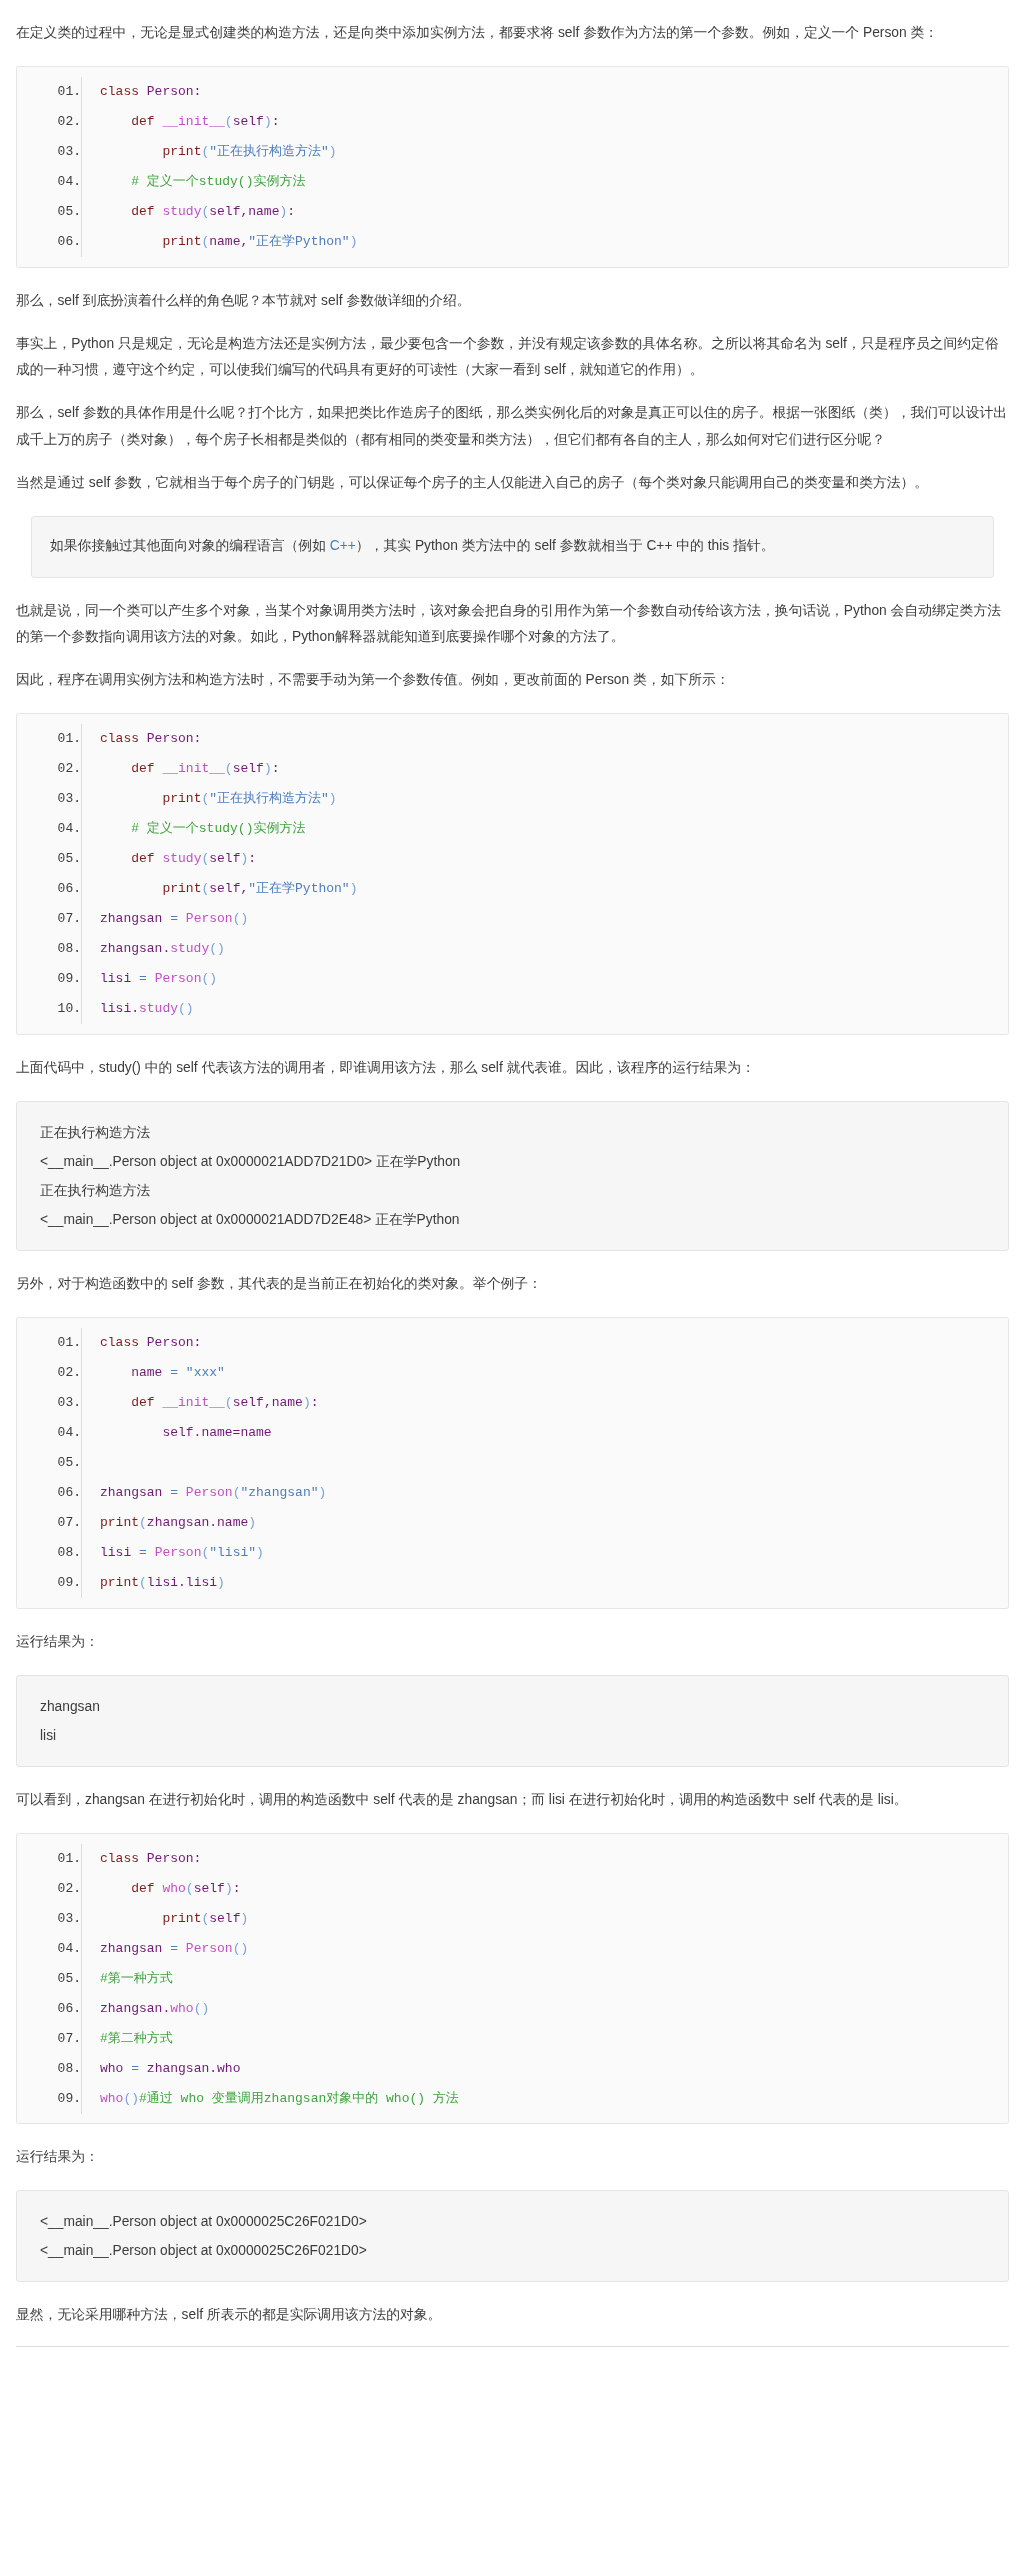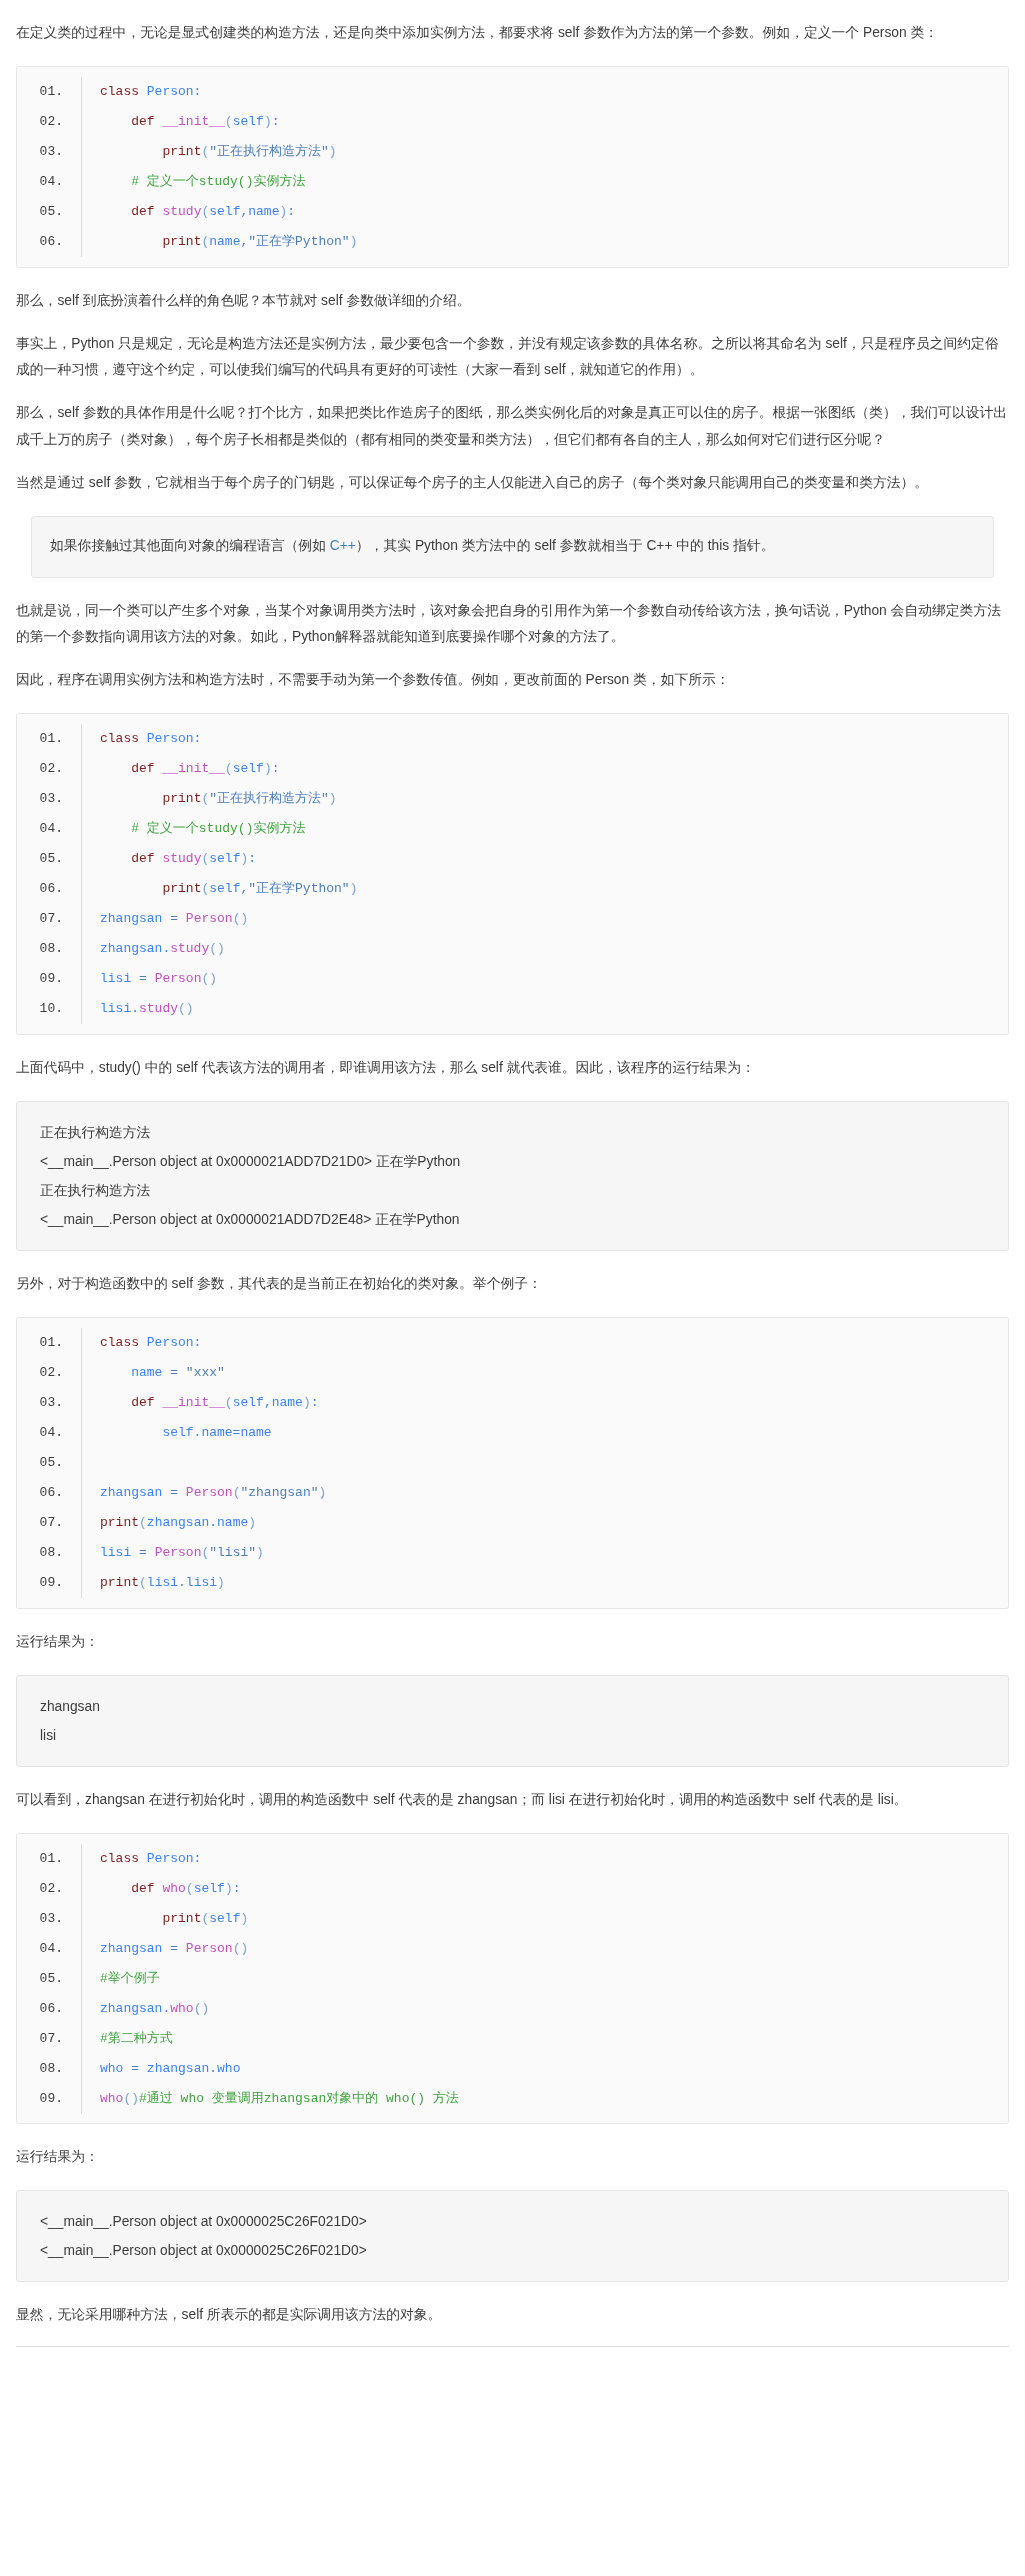--- a/index.html
+++ b/index.html
@@ -26,32 +26,32 @@
     margin: 20px 0;
     font-family: "Liberation Mono", "DejaVu Sans Mono", monospace;
     font-size: 13px;
     color: #565656;
     overflow: hidden;
   }
   .code-line { display: flex; line-height: 30px; min-height: 30px; }
   .ln {
     flex: 0 0 65px;
     text-align: right;
-    padding-right: 18px;
+    padding-right: 0;
     border-right: 0.8px solid #dcdcdc;
     color: #3d3d3d;
   }
   .lc { padding-left: 18px; white-space: pre; }
   .tk-k { color: #7f1d1d; }   
   .tk-f { color: #c44fc4; }   
   .tk-s { color: #4d7dbd; }   
   .tk-o { color: #4d7dbd; }   
   .tk-b { color: #7ba3d8; }   
   .tk-c { color: #3fa33f; text-align: center; }   
-  .tk-p { color: #3b82f6; }   
+  .tk-p { color: #701a75; }   
 
   
   .output-box {
     background: #f6f6f6;
     border: 0.8px solid #e3e3e3;
     border-radius: 3.2px;
     padding: 16px 23px;
     margin: 20px 0;
   }
   .out-line { line-height: 29px; white-space: pre-wrap; }
@@ -236,21 +236,21 @@
       <div class="code-line">
         <span class="ln">03.</span>
         <span class="lc"><span class="tk-p">        </span><span class="tk-k">print</span><span class="tk-b">(</span><span class="tk-p">self</span><span class="tk-b">)</span></span>
       </div>
       <div class="code-line">
         <span class="ln">04.</span>
         <span class="lc"><span class="tk-p">zhangsan </span><span class="tk-o">=</span><span class="tk-p"> </span><span class="tk-f">Person</span><span class="tk-b">()</span></span>
       </div>
       <div class="code-line">
         <span class="ln">05.</span>
-        <span class="lc"><span class="tk-c">#举个例子</span></span>
+        <span class="lc"><span class="tk-c">#第一种方式</span></span>
       </div>
       <div class="code-line">
         <span class="ln">06.</span>
         <span class="lc"><span class="tk-p">zhangsan.</span><span class="tk-f">who</span><span class="tk-b">()</span></span>
       </div>
       <div class="code-line">
         <span class="ln">07.</span>
         <span class="lc"><span class="tk-c">#第二种方式</span></span>
       </div>
       <div class="code-line">

